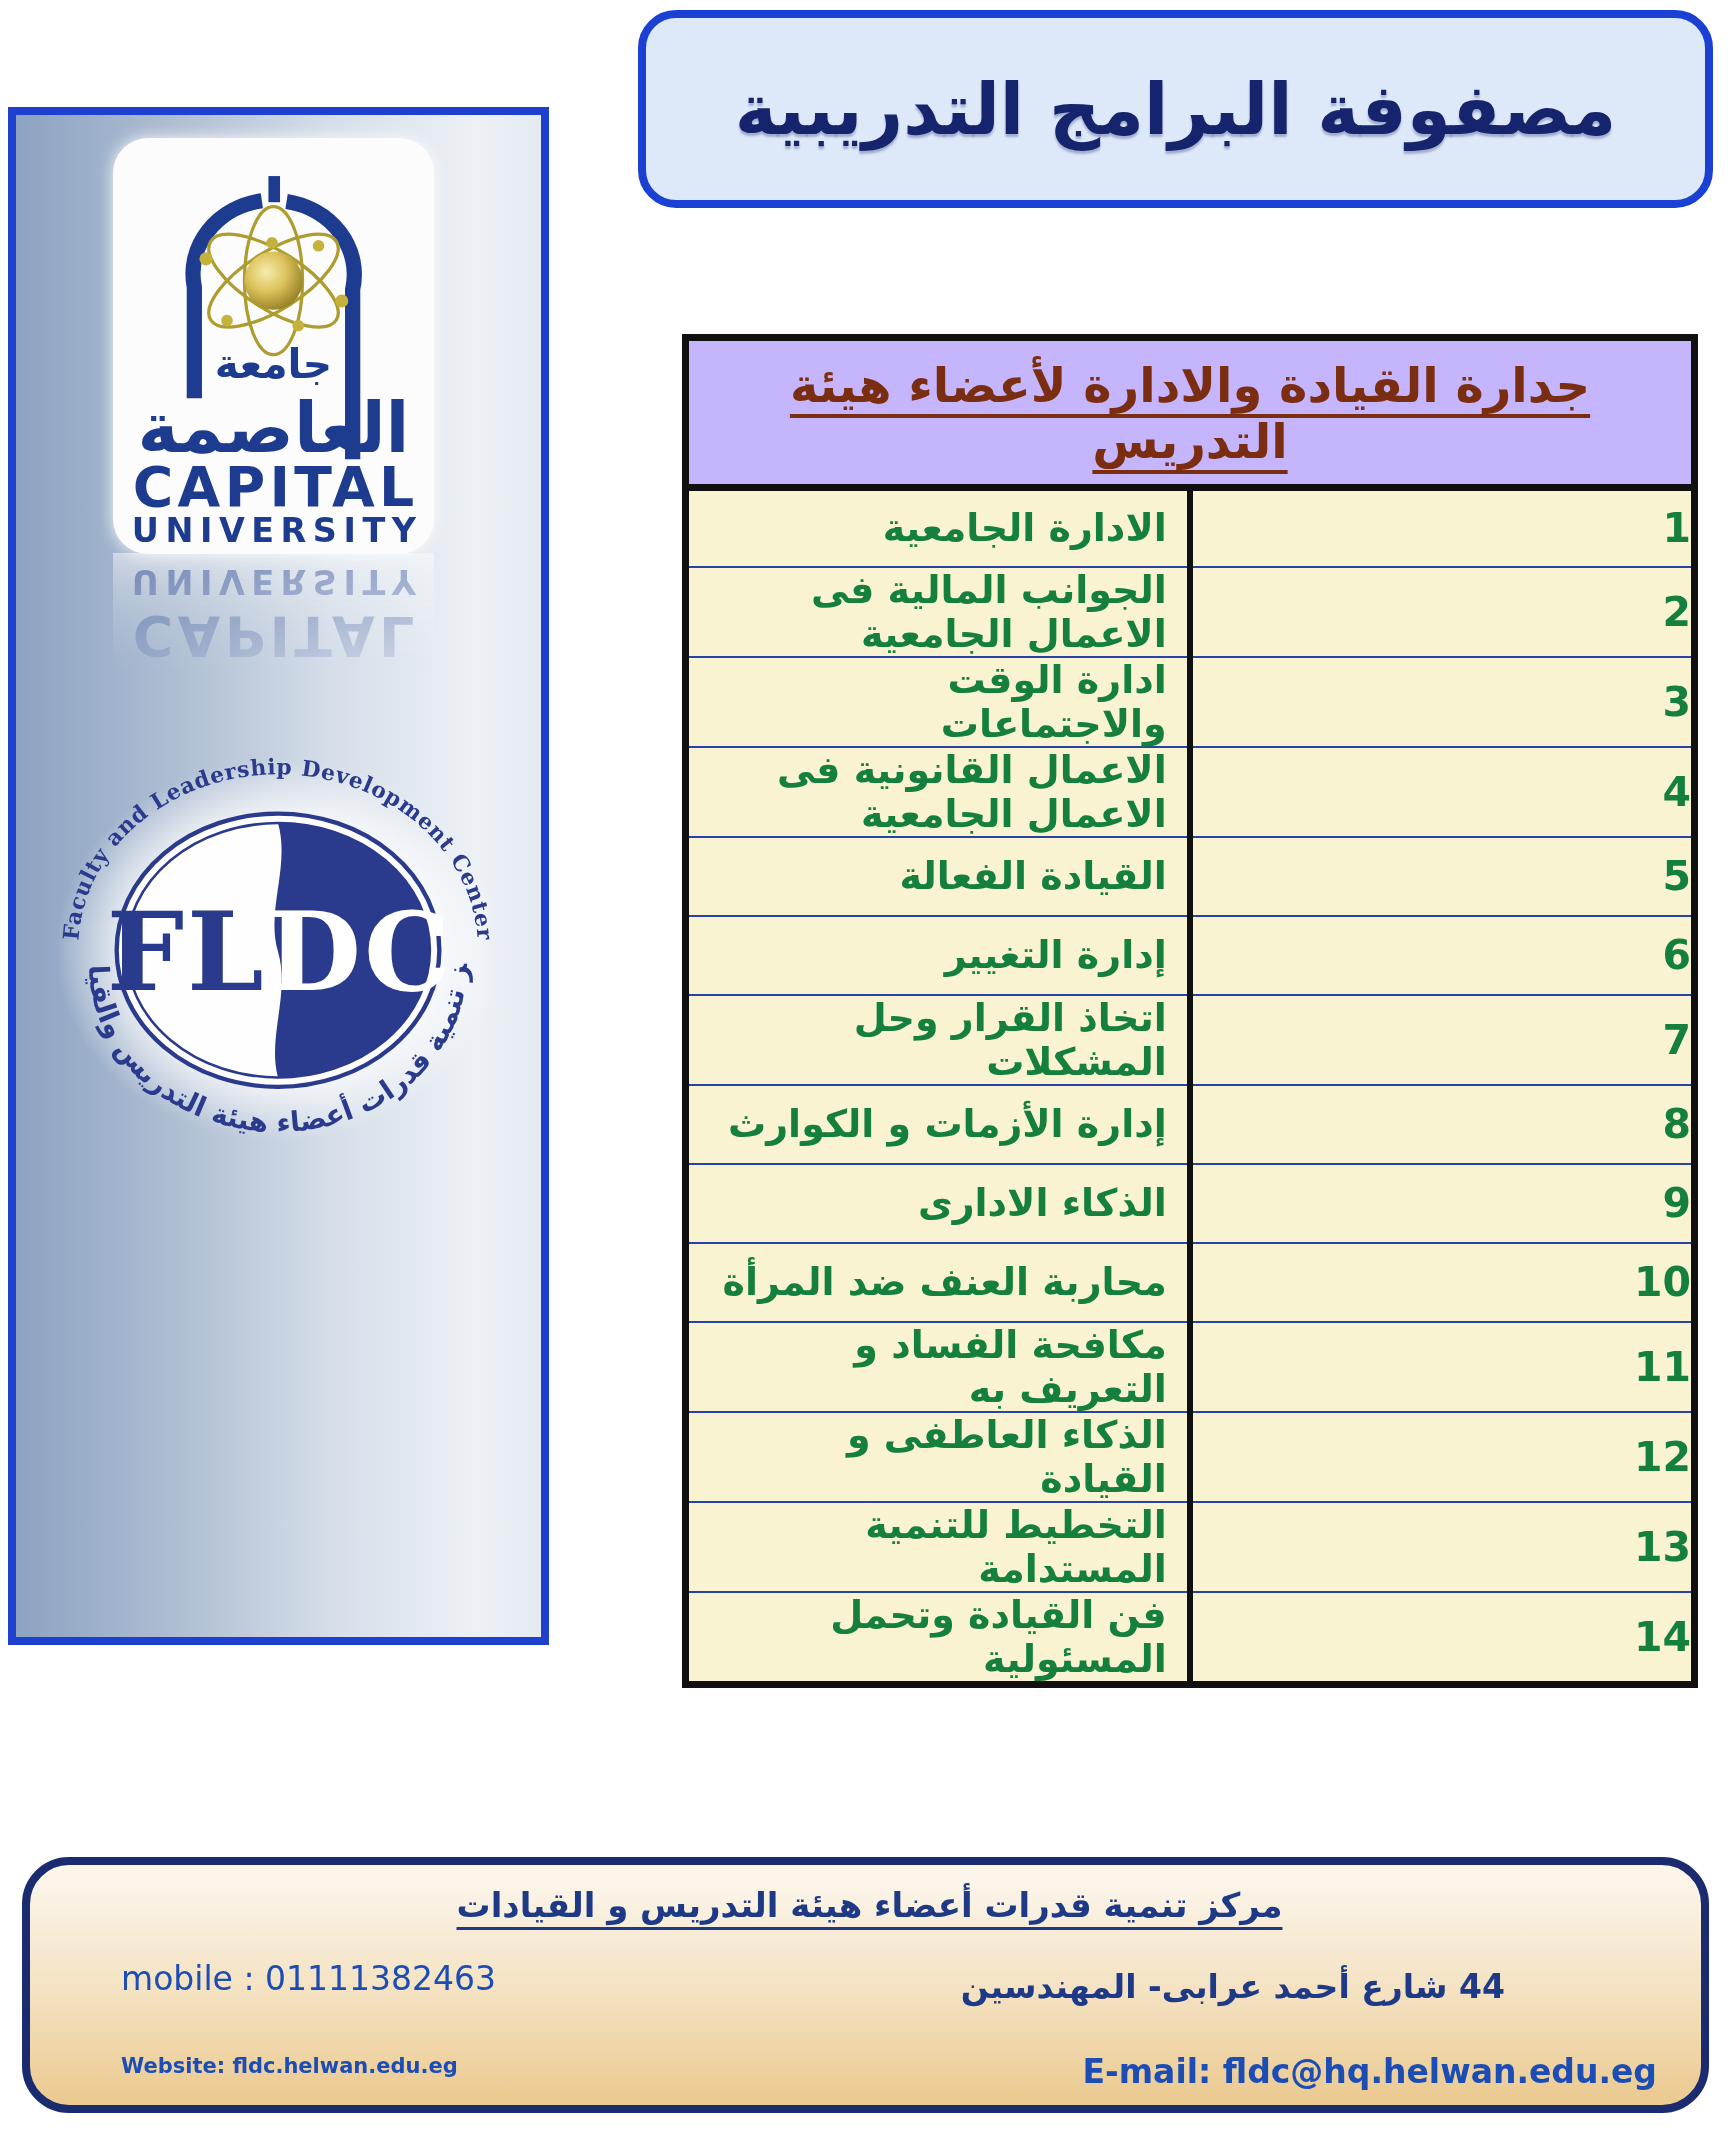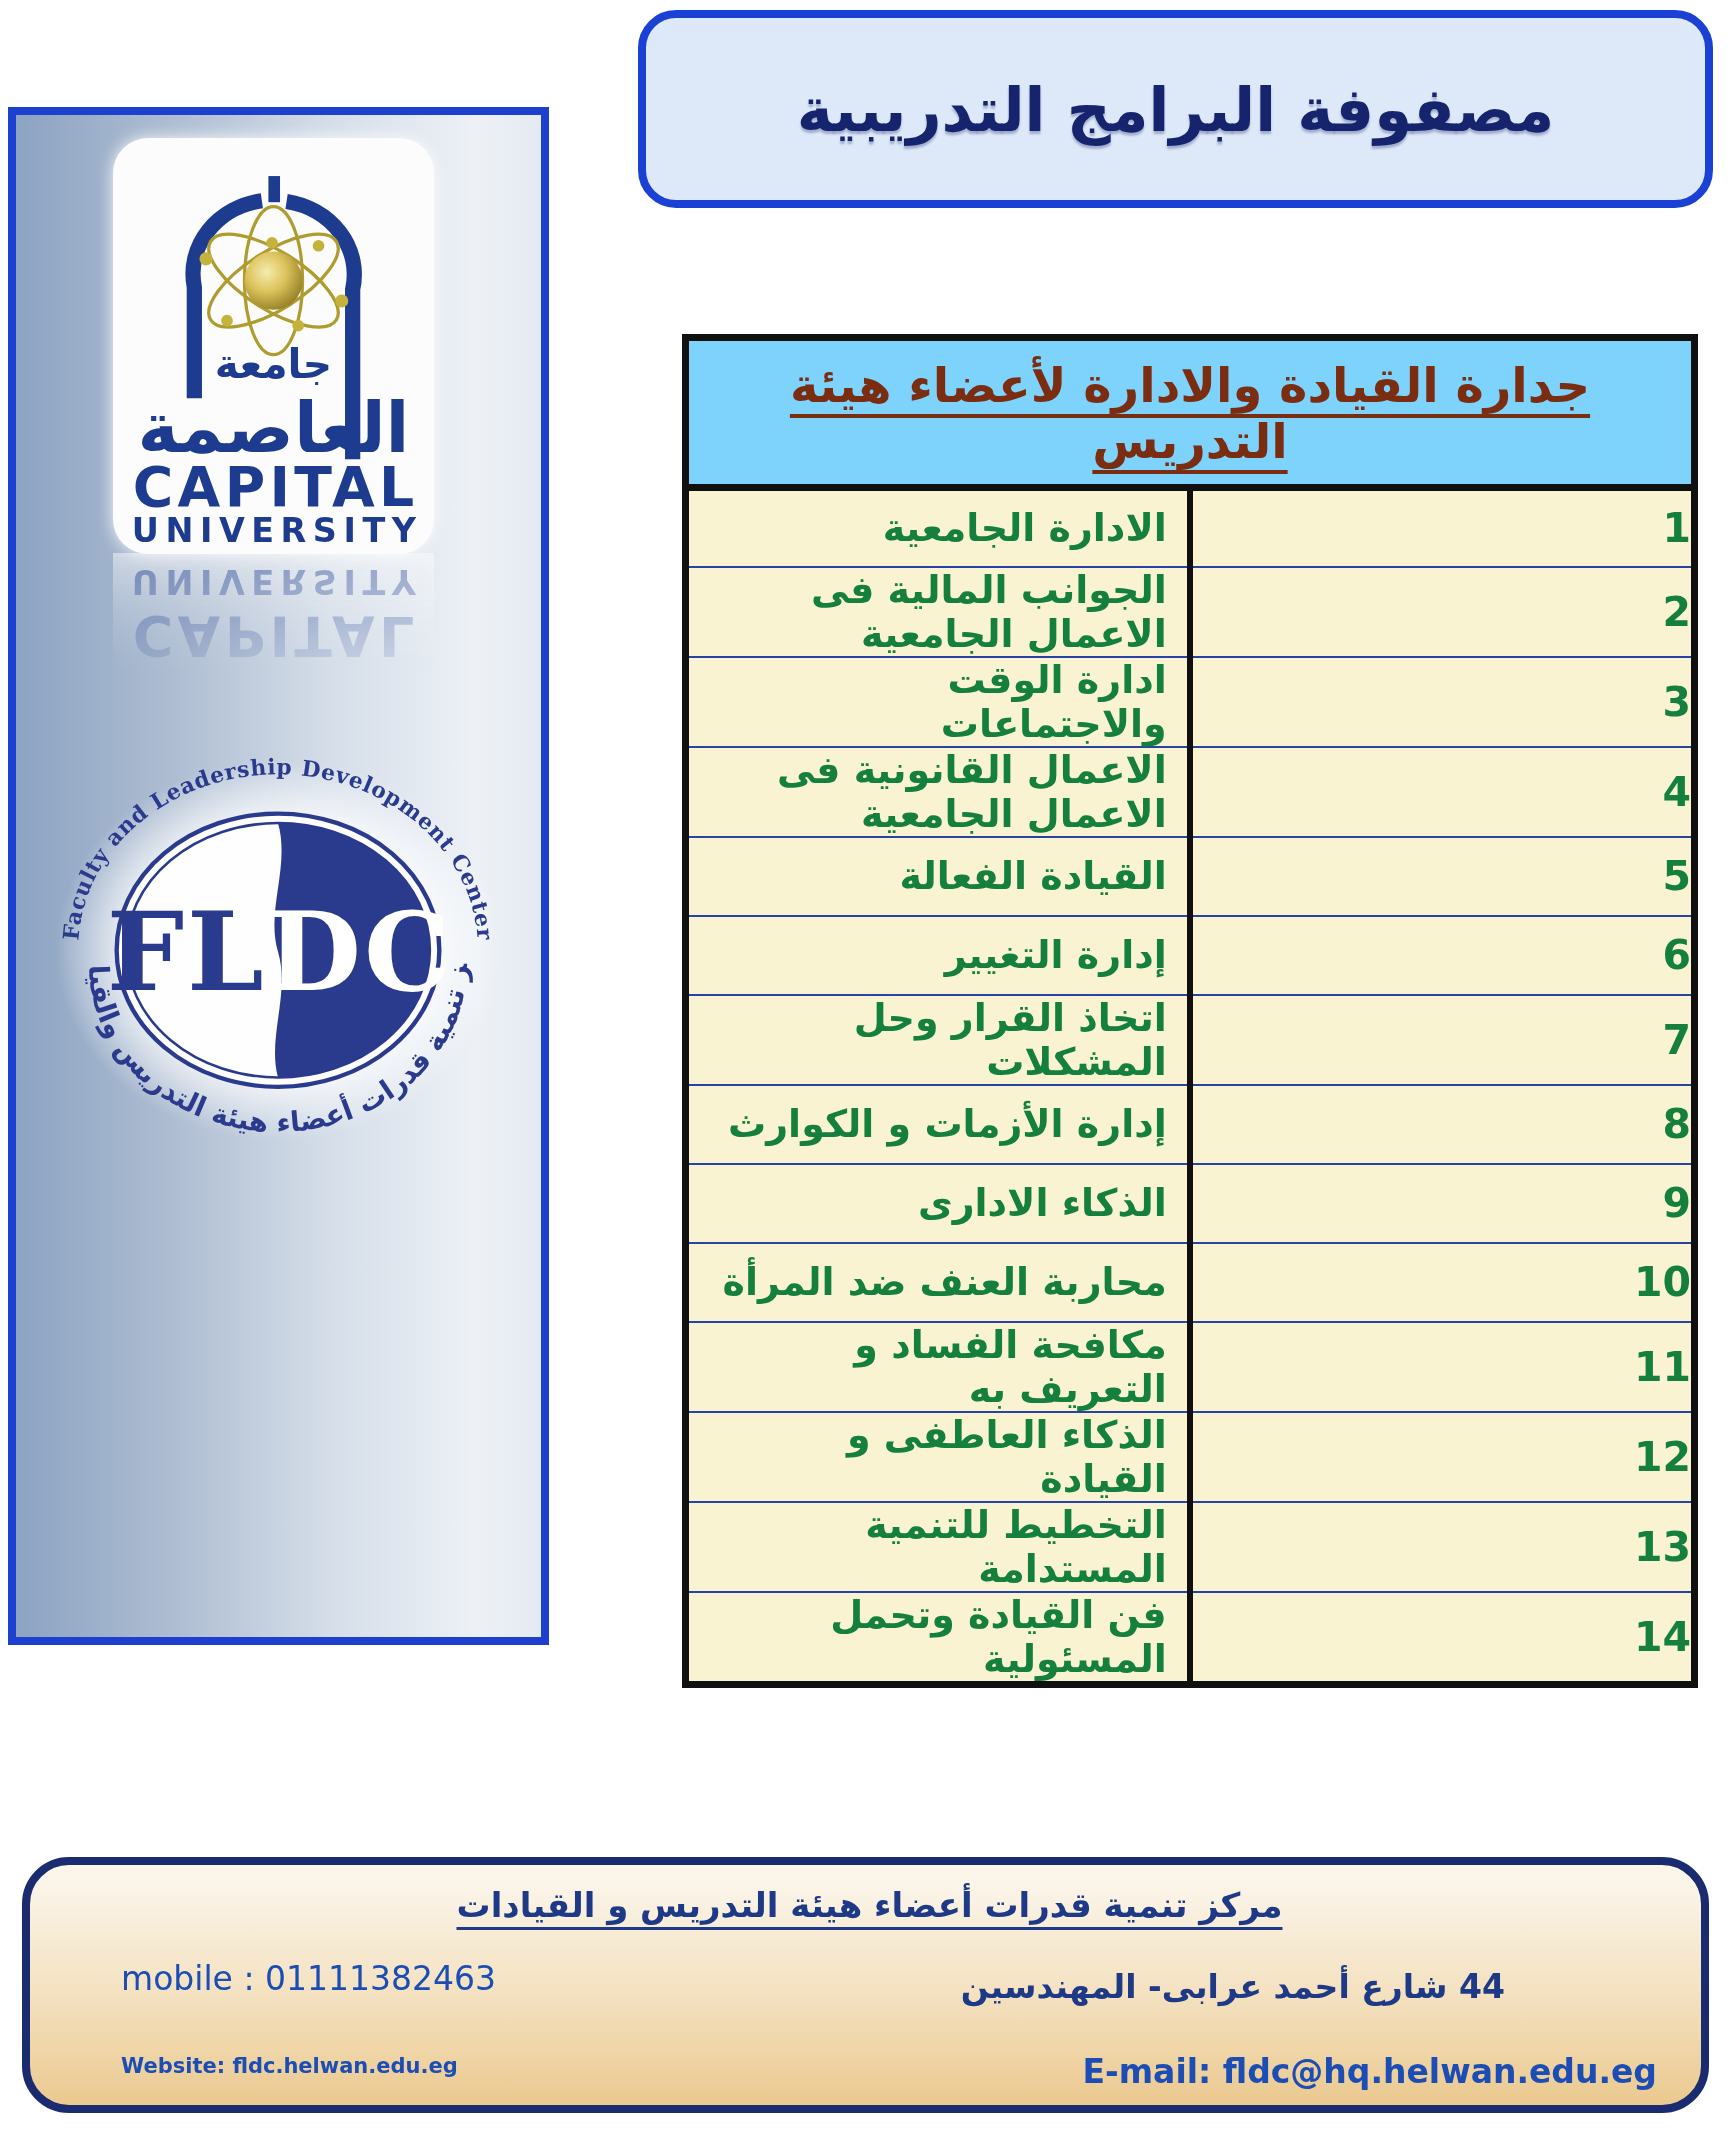--- a/index.html
+++ b/index.html
@@ -49,37 +49,37 @@
   
   .title-box {
     position:absolute; left:638px; top:10.2px;
     width:1075px; height:198px;
     background:#DDE8F8;
     border:8.7px solid #1B41D4;
     border-radius:38px;
     display:flex; align-items:center; justify-content:center;
   }
   .title-box .title-text {
-    font-size:61px; font-weight:700;
+    font-size:71px; font-weight:700;
     color:#16246E;
     text-shadow:0 2.9px 2.2px rgba(22,36,110,.30);
   }
 
   
   table.matrix {
     position:absolute; left:682px; top:334px;
     width:1016px;
     border-collapse:collapse;
     table-layout:fixed;
     background:#FAF3D2;
     border:7.3px solid #101010;
   }
   table.matrix th.matrix-header {
     height:150px;
-    background:#7dd3fc;
+    background:#c4b5fd;
     border-bottom:7.3px solid #101010;
     font-size:48px; font-weight:700;
     color:#7B2D12;
     text-align:center; vertical-align:middle;
     text-decoration:underline;
     text-decoration-thickness:3.6px;
     text-underline-offset:11.6px;
   }
   table.matrix td {
     height:79px;

